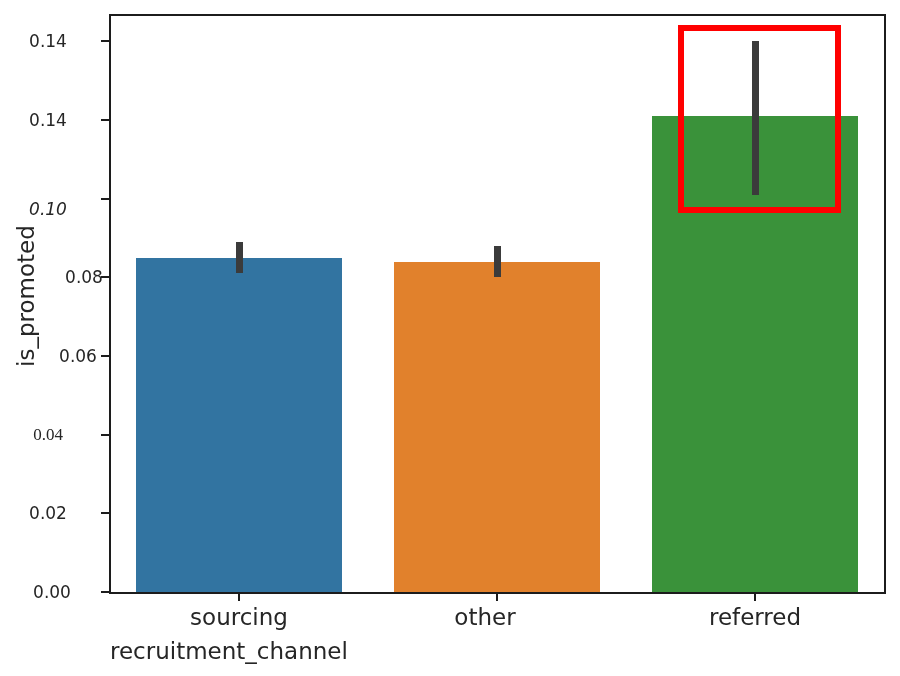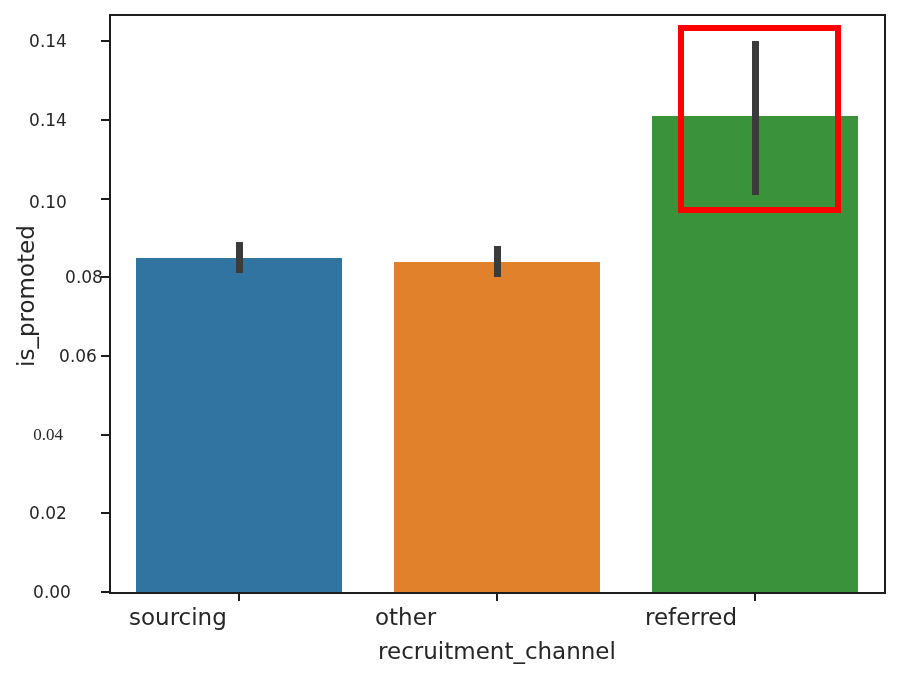--- a/index.html
+++ b/index.html
@@ -42,36 +42,37 @@
   }
   .ytick-mark {
     position: absolute;
     width: 9px;
     height: 2px;
     background: #1c1c1c;
   }
   .xtick-label {
     position: absolute;
     width: 220px;
+    text-align: center;
     font-size: 23px;
     color: #262626;
     line-height: 26px;
   }
   .xtick-mark {
     position: absolute;
     width: 2px;
     height: 9px;
     background: #1c1c1c;
   }
   .xlabel {
     position: absolute;
     left: 110px;
     top: 638px;
     width: 774px;
-    text-align: center;
+    text-align: left;
     font-size: 23px;
     color: #262626;
   }
   .ylabel {
     position: absolute;
     left: 26px;
     top: 296px;
     transform: translate(-50%, -50%) rotate(-90deg);
     white-space: nowrap;
     font-size: 23px;
@@ -96,21 +97,21 @@
       <div class="ytick-label" style="left: 4px; top: 579px;">0.00</div>
       <div class="ytick-mark" style="left: 101px; top: 512.336px;"></div>
       <div class="ytick-label" style="left: 0px; top: 500.336px;">0.02</div>
       <div class="ytick-mark" style="left: 101px; top: 433.672px;"></div>
       <div class="ytick-label" style="left: 0px; top: 421.672px; font-family: Liberation Serif, serif;">0.04</div>
       <div class="ytick-mark" style="left: 101px; top: 355.008px;"></div>
       <div class="ytick-label" style="left: 0px; top: 343.008px; padding-left: 30px;">0.06</div>
       <div class="ytick-mark" style="left: 101px; top: 276.344px;"></div>
       <div class="ytick-label" style="left: 0px; top: 264.344px; margin-left: 36px;">0.08</div>
       <div class="ytick-mark" style="left: 101px; top: 197.68px;"></div>
-      <div class="ytick-label" style="left: 0px; top: 189px;">0.10</div>
+      <div class="ytick-label" style="left: 0px; top: 196px; font-style: italic;">0.10</div>
       <div class="ytick-mark" style="left: 101px; top: 119.016px;"></div>
       <div class="ytick-label" style="left: 0px; top: 107.016px;">0.14</div>
       <div class="ytick-mark" style="left: 101px; top: 40.3524px;"></div>
       <div class="ytick-label" style="left: 0px; top: 28.3524px;">0.14</div>
       <div class="xtick-mark" style="left: 238px; top: 592px;"></div>
       <div class="xtick-label" style="left: 129px; top: 604px;">sourcing</div>
       <div class="xtick-mark" style="left: 496px; top: 592px;"></div>
       <div class="xtick-label" style="left: 375px; top: 604px;">other</div>
       <div class="xtick-mark" style="left: 754px; top: 592px;"></div>
       <div class="xtick-label" style="left: 645px; top: 604px;">referred</div>

